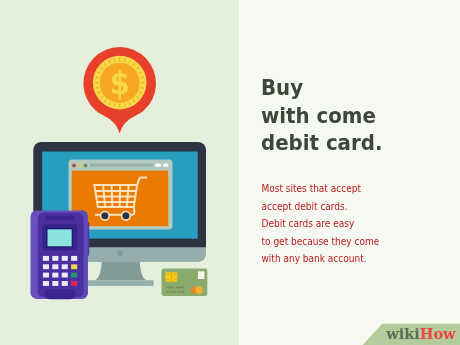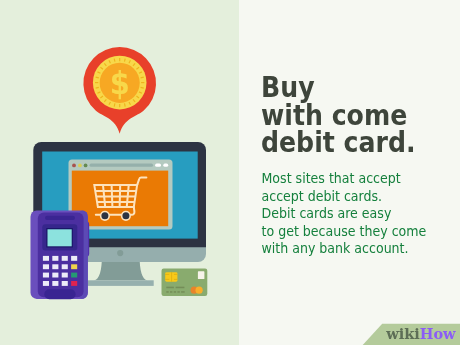--- a/index.html
+++ b/index.html
@@ -1,25 +1,25 @@
 <!DOCTYPE html>
 <html><head>
 <meta charset="utf-8">
 <style>
   html,body{margin:0;padding:0;background:#f6f8f2;}
   body{width:460px;height:345px;overflow:hidden;font-family:"DejaVu Sans Condensed","DejaVu Sans",sans-serif;-webkit-font-smoothing:antialiased;}
   #stage{position:relative;width:460px;height:345px;background:#f6f8f2;}
   #leftpanel{position:absolute;left:0;top:0;width:239px;height:345px;background:#e4efdc;}
   .abs{position:absolute;}
-  #heading{position:absolute;left:261px;top:74.2px;font-size:28px;font-weight:bold;color:#3e453b;line-height:27.5px;}
-  #body{position:absolute;left:261.5px;top:170px;font-size:14px;color:#15803d;line-height:17.5px;}
+  #heading{position:absolute;left:261px;top:74.2px;font-size:22px;font-weight:bold;color:#3e453b;line-height:27.5px;}
+  #body{position:absolute;left:261.5px;top:180px;font-size:10px;color:#b91c1c;line-height:17.5px;}
   #wikihow{position:absolute;left:358px;top:320px;width:102px;height:25px;}
   #whtext{position:absolute;left:28.2px;top:5.6px;font-family:"DejaVu Serif",serif;font-size:14.5px;font-weight:bold;line-height:15px;white-space:pre;}
   .wkw{color:#5d6e56;}
-  .wkh{color:#8b5cf6;}
+  .wkh{color:#ef4444;}
 </style>
 </head>
 <body>
 
 <div id="stage">
   <div id="leftpanel"></div>
 
   <svg class="abs" style="left:0;top:0;" width="460" height="345" viewBox="0 0 460 345" shape-rendering="geometricPrecision">
 
     <g>

